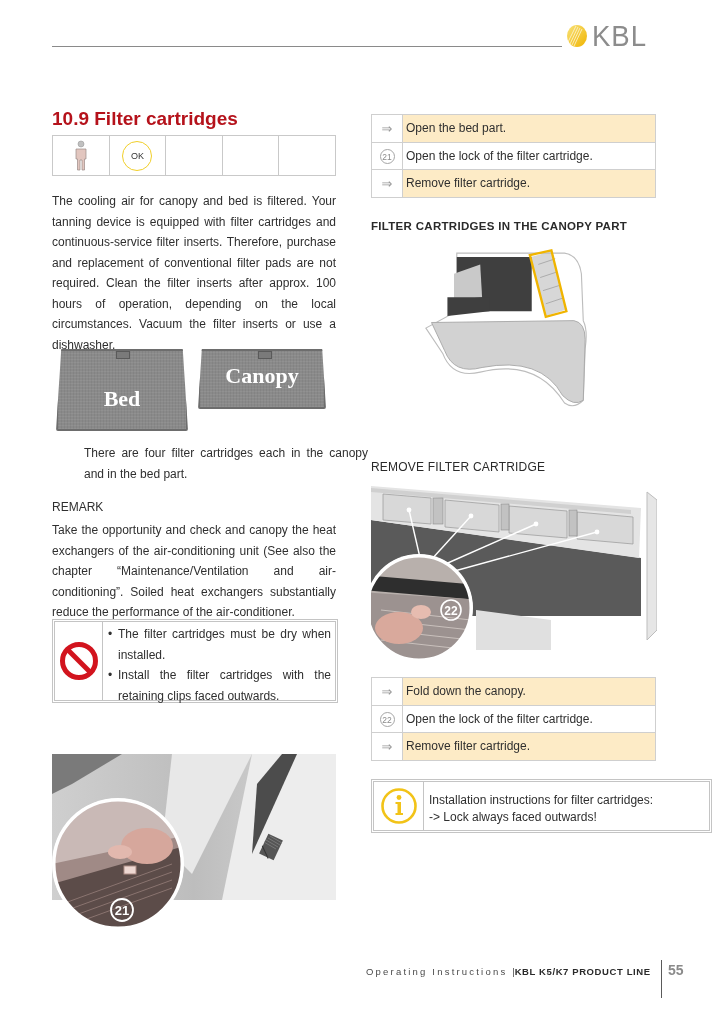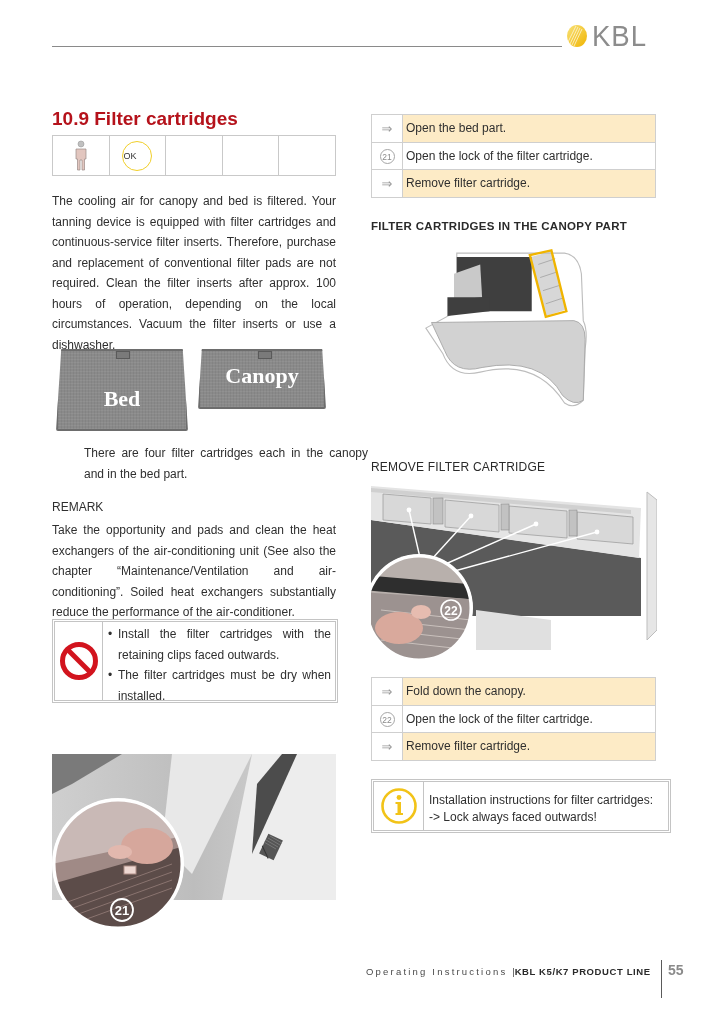--- a/index.html
+++ b/index.html
@@ -14,21 +14,21 @@
   .logo-mark { width: 28px; height: 28px; }
   .logo-text { font-family: "Liberation Sans", sans-serif; font-size: 30px; font-weight: 300; color: #8c8c8c; letter-spacing: 1px; margin-left: 2px; line-height: 28px; transform: scaleX(0.92); transform-origin: left center; }
 
   
   .page-title { left: 52px; top: 108px; font-size: 19px; font-weight: bold; color: #b5121b; }
 
   
   .icon-strip { left: 52px; top: 135px; width: 284px; height: 41px; display: flex; border: 1px solid #c9c9c9; }
   .icon-strip .cell { flex: 1; border-right: 1px solid #c9c9c9; display: flex; align-items: center; justify-content: center; }
   .icon-strip .cell:last-child { border-right: none; }
-  .ok-badge { width: 30px; height: 30px; border-radius: 50%; border: 1.5px solid #f1cf2a; display: flex; align-items: center; justify-content: flex-start; font-size: 9px; color: #333; }
+  .ok-badge { width: 30px; height: 30px; border-radius: 50%; border: 1.5px solid #f1cf2a; display: flex; align-items: center; justify-content: center; font-size: 9px; color: #333; }
 
   
   .body-text { font-size: 12px; line-height: 20.5px; color: #2f2f2f; text-align: justify; width: 284px; }
   .intro { left: 52px; top: 191px; }
   .four-filters { left: 52px; top: 443px; margin-left: 32px; }
   .remark-label { left: 52px; top: 500px; font-size: 12px; color: #2f2f2f; }
   .remark-text { left: 52px; top: 520px; }
 
   
   .filter-photo { background: #8a8a8a; border: 2px solid #6d6d6d; border-radius: 2px;
@@ -60,21 +60,21 @@
   .steps { width: 285px; border-collapse: collapse; font-size: 12px; color: #2f2f2f; }
   .steps td { border: 1px solid #cfcfcf; height: 27.5px; }
   .steps td.sym { width: 31px; text-align: center; color: #9a9a9a; font-size: 13px; background: #fff; }
   .steps td.txt { padding-left: 3px; }
   .steps tr.hl td.txt { background: #fdebc6; }
   .steps .circ { display: inline-flex; align-items: center; justify-content: center; width: 15px; height: 15px; border-radius: 50%; border: 1px solid #a5a5a5; font-size: 8.5px; color: #8a8a8a; }
   .steps-1 { left: 371px; top: 114px; }
   .steps-2 { left: 371px; top: 677px; }
 
   
-  .info-box { left: 371px; top: 779px; width: 300px; height: 54px; border: 3px double #c4c4c4; display: flex; }
+  .info-box { left: 371px; top: 779px; width: 341px; height: 54px; border: 3px double #c4c4c4; display: flex; }
   .info-icon-cell { width: 50px; border-right: 1px solid #c4c4c4; display: flex; align-items: center; justify-content: center; }
   .info-text { padding: 10px 0 0 5px; font-size: 12px; line-height: 17px; color: #2f2f2f; }
 
   
   .canopy-diagram { left: 424px; top: 244px; width: 178px; height: 172px; }
   .remove-photo { left: 371px; top: 480px; width: 286px; height: 184px; }
   .bed-part-photo { left: 52px; top: 754px; width: 284px; height: 176px; }
 
   
   .footer-text { left: 366px; top: 966px; font-size: 9.5px; color: #4a4a4a; letter-spacing: 2.2px; }
@@ -131,32 +131,32 @@
   <span class="lbl">Bed</span>
 </div>
 <div class="abs filter-photo canopy-photo">
   <div class="clip" style="left:58px;"></div>
   <span class="lbl">Canopy</span>
 </div>
 
 <p class="abs body-text four-filters">There are four filter cartridges each in the canopy and in the bed part.</p>
 
 <div class="abs remark-label">REMARK</div>
-<p class="abs body-text remark-text">Take the opportunity and pads and clean the heat exchangers of the air-conditioning unit (See also the chapter “Maintenance/Ventilation and air-conditioning”. Soiled heat exchangers substantially reduce the performance of the air-conditioner.</p>
+<p class="abs body-text remark-text">Take the opportunity and check and canopy the heat exchangers of the air-conditioning unit (See also the chapter “Maintenance/Ventilation and air-conditioning”. Soiled heat exchangers substantially reduce the performance of the air-conditioner.</p>
 
 <div class="abs warn-box">
   <div class="warn-icon-cell">
     <svg width="40" height="40" viewBox="0 0 40 40">
       <circle cx="20" cy="20" r="16.5" fill="#ffffff" stroke="#d2141e" stroke-width="5"></circle>
       <line x1="9" y1="9" x2="31" y2="31" stroke="#d2141e" stroke-width="5"></line>
     </svg>
   </div>
   <ul class="warn-list">
+    <li>The filter cartridges must be dry when installed.</li>
     <li>Install the filter cartridges with the retaining clips faced outwards.</li>
-    <li>The filter cartridges must be dry when installed.</li>
   </ul>
 </div>
 
 <div class="abs sec-h h-bed">FILTER CARTRIDGES IN THE BED PART</div>
 <svg class="abs bed-part-photo" viewBox="0 0 284 176">
   <defs>
     <linearGradient id="bg1" x1="0" y1="0" x2="1" y2="0">
       <stop offset="0" stop-color="#cfcfcf"></stop>
       <stop offset="0.5" stop-color="#bdbdbd"></stop>
       <stop offset="1" stop-color="#d9d9d9"></stop>

